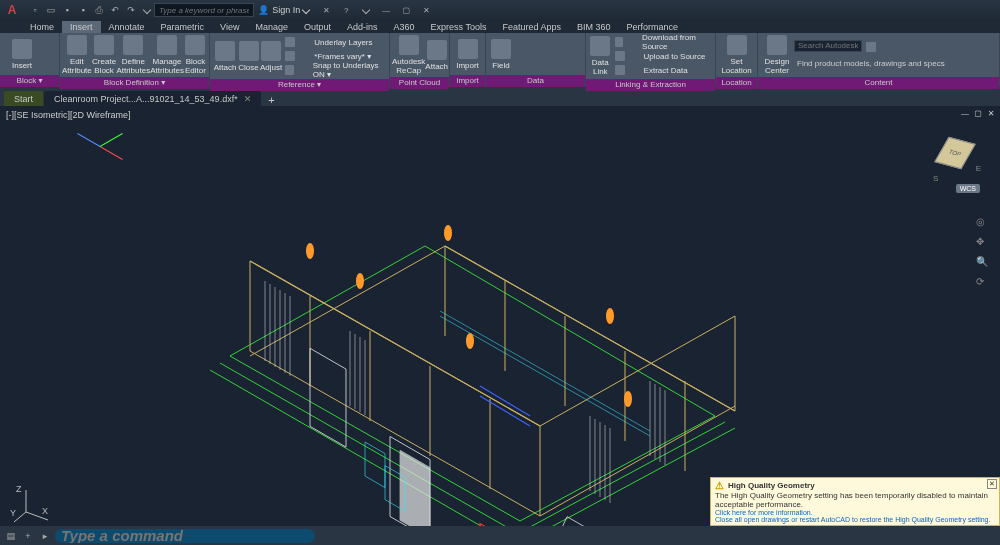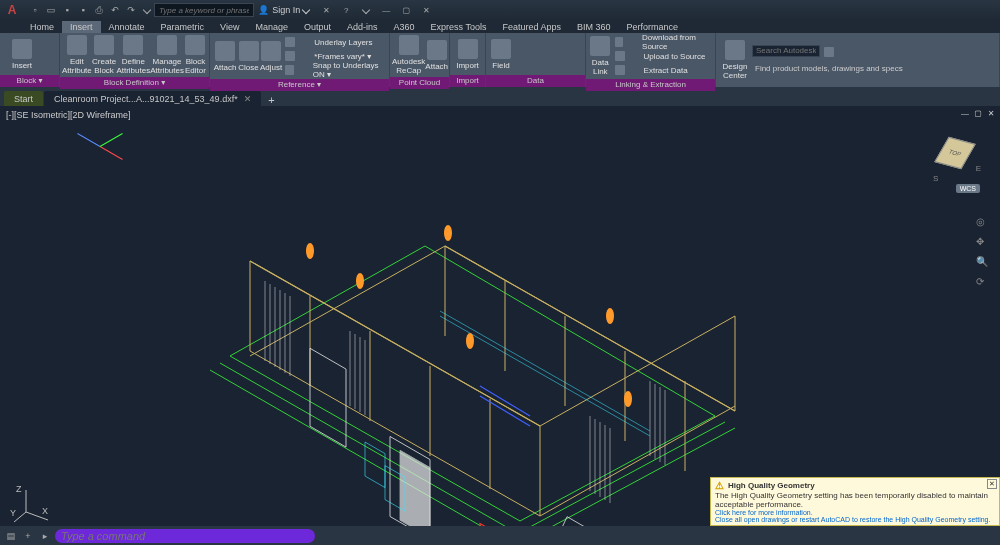--- a/index.html
+++ b/index.html
@@ -70,21 +70,21 @@
 
 
 .warning { position: absolute; bottom: 19px; right: 0; width: 290px; background: #fff9dc; border: 1px solid #c8b850; font-size: 8px; padding: 2px 4px; color: #333; }
 .warning .hdr { display: flex; align-items: center; gap: 4px; font-weight: bold; }
 .warning .wicon { color: #d4a000; font-size: 10px; }
 .warning .wclose { position: absolute; top: 1px; right: 2px; width: 10px; height: 10px; border: 1px solid #888; font-size: 7px; display: flex; align-items: center; justify-content: center; cursor: pointer; }
 .warning .link { color: #0066cc; cursor: pointer; font-size: 7px; }
 
 .cmdbar { position: absolute; bottom: 0; left: 0; right: 0; height: 19px; background: #2a3543; display: flex; align-items: center; padding: 0 4px; gap: 3px; }
 .cmd-icon { width: 14px; height: 14px; color: #aaa; cursor: pointer; display: flex; align-items: center; justify-content: center; font-size: 9px; }
-.cmd-input { flex: 0 0 260px; height: 14px; background: #6d28d9; border: none; color: #aaa; font-size: 11px; padding: 0 6px; font-style: italic; border-radius: 7px; }
+.cmd-input { flex: 0 0 260px; height: 14px; background: #0c4a6e; border: none; color: #aaa; font-size: 15px; padding: 0 6px; font-style: italic; border-radius: 7px; font-weight: bold; }
 .chev { width: 6px; height: 6px; border-top: 1px solid currentColor; border-right: 1px solid currentColor; display: inline-block; }
 .chev.down { transform: rotate(135deg); }
 </style>
 </head>
 <body>
 
 <div class="titlebar">
   <div class="app-logo">A</div>
   <div class="qat">
     <div class="qat-btn">▫</div>
@@ -245,36 +245,46 @@
             <span>Upload to Source</span>
           </div>
         <div class="rbtn-sm">
             <div class="ico"></div>
             <span>Extract Data</span>
           </div>
       </div>
     </div>
     <div class="panel-title">Linking &amp; Extraction</div>
   </div>
+  <div class="ribbon-panel" style="width:42px">
+    <div class="panel-body">
+      <div class="rbtn-lg" style="width:38px">
+          <div class="ico"></div>
+          <span>Set Location</span>
+        </div>
+    </div>
+    <div class="panel-title">Location</div>
+  </div>
   <div class="ribbon-panel" style="flex:1">
     <div class="panel-body">
       <div class="rbtn-lg" style="width:34px">
           <div class="ico"></div>
           <span>Design Center</span>
         </div>
       <div class="vstack" style="gap:2px">
         <div style="display:flex;gap:2px">
           <input class="search-mini" placeholder="Search Autodesk Seek" style="">
           <div class="rbtn-sm">
               <div class="ico"></div>
             </div>
         </div>
         <div class="ribbon-right-text">Find product models, drawings and specs</div>
       </div>
     </div>
+    <div class="panel-title">Content</div>
   </div>
 </div>
 
 <div class="filetabs">
   <div class="ftab start">
       <span>Start</span>
     </div>
   <div class="ftab">
       <span>Cleanroom Project...A...91021_14_53_49.dxf*</span>
       <span class="x">✕</span>

